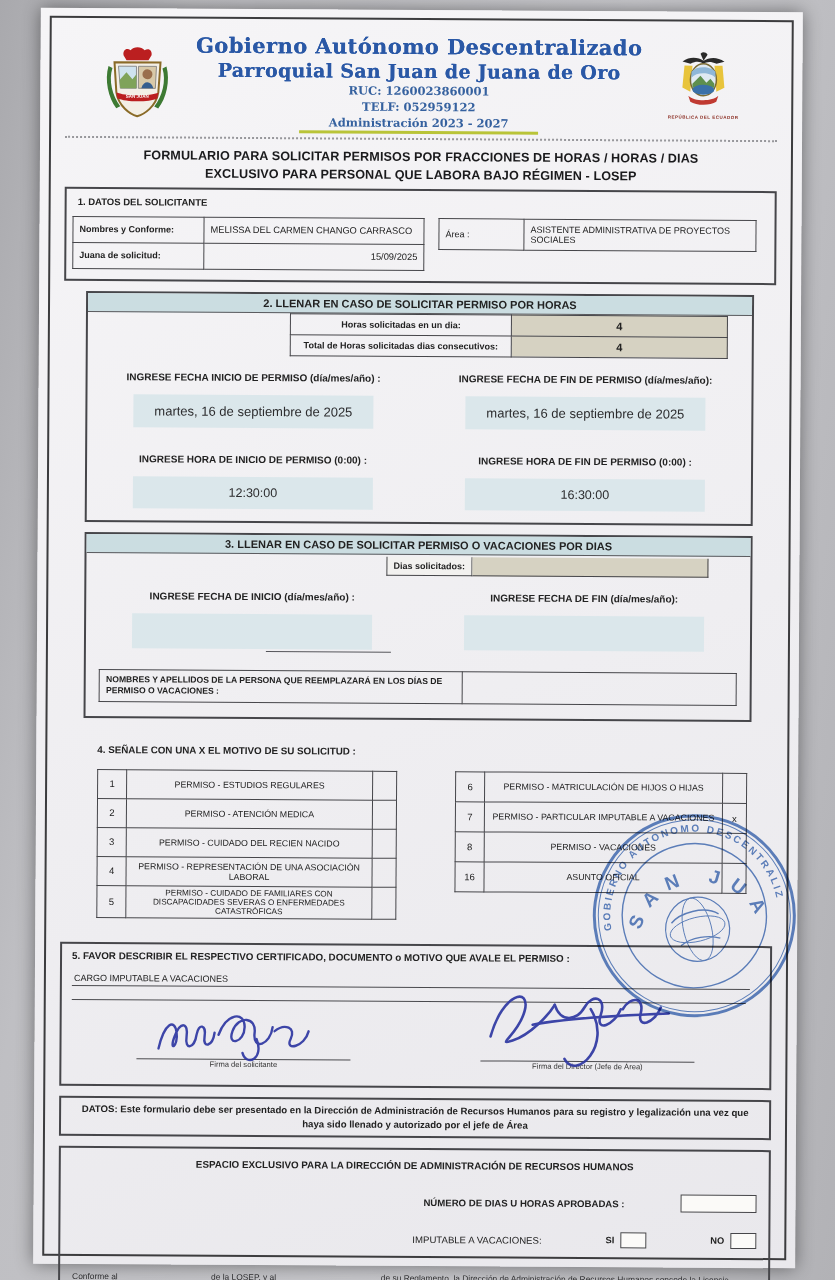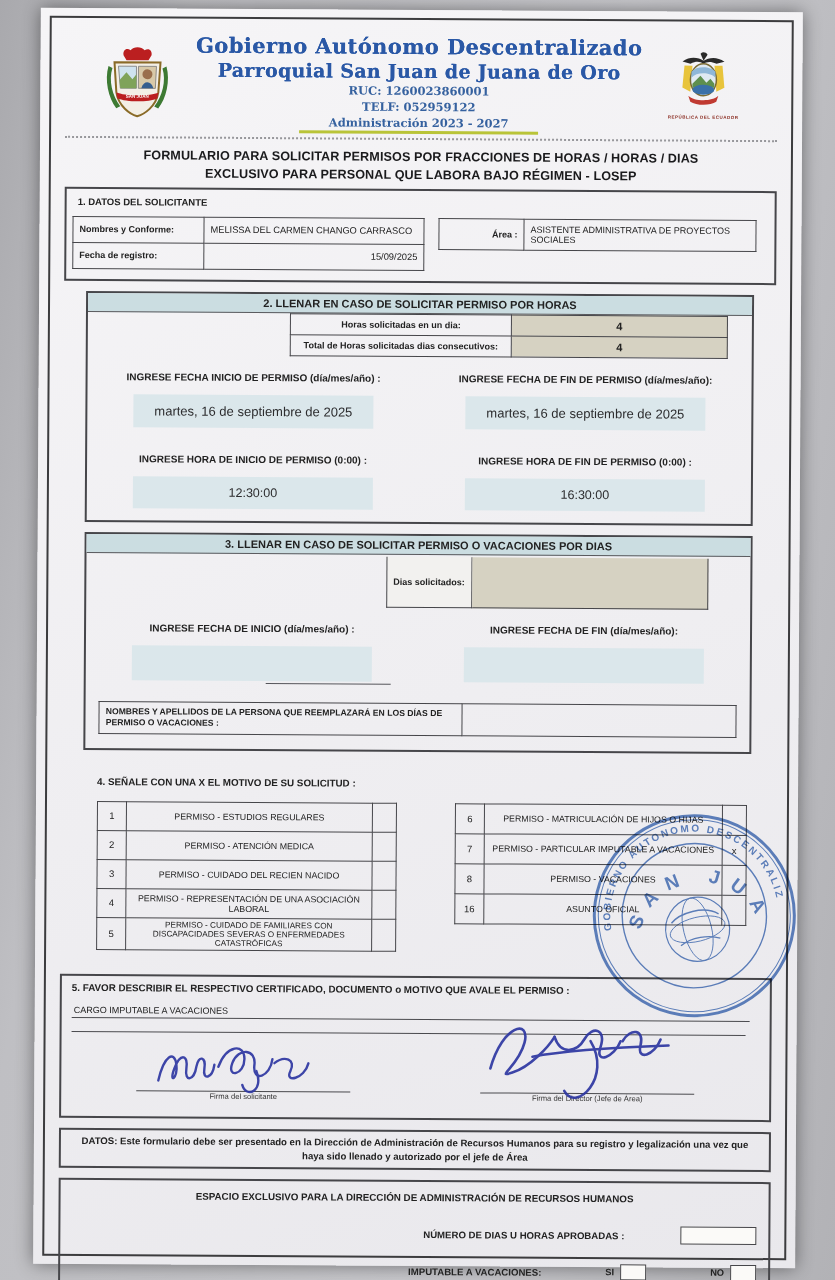--- a/index.html
+++ b/index.html
@@ -39,39 +39,39 @@
 
   
   .sec1{margin-top:4px;padding:4px 6px 10px;}
   .sec1-body{display:flex;margin-top:8px;}
   .t-datos{width:352px;}
   .t-datos td{font-size:9px;padding:5px 6px;height:15px;}
   .t-datos .lab{width:118px;font-weight:bold;}
   .t-datos .val{font-size:9.3px;}
   .t-area{width:318px;margin-left:14px;align-self:flex-start;}
   .t-area td{font-size:9px;padding:5px 6px;height:15px;}
-  .t-area .lab{width:72px;font-weight:bold;text-align:right;}
+  .t-area .lab{width:72px;font-weight:normal;}
 
   
   .sec2{margin:10px 22px 0;padding-bottom:12px;}
   .t-horas{width:438px;margin-left:202px;}
   .t-horas td{height:18px;}
   .t-horas .lab{font-size:9px;font-weight:bold;text-align:center;width:218px;}
   .t-horas .val{background:#d6d2c2;text-align:center;font-size:11px;font-weight:bold;}
   .two-col{display:flex;}
   .two-col>div{flex:1;text-align:center;}
   .fld-label{font-weight:bold;font-size:10px;margin-top:16px;}
   .fld-value{background:#dbe7eb;margin:12px auto 0;width:72%;padding:9px 0;font-size:13px;color:#2c2c2e;}
   .fld-value.time{font-size:12.5px;}
   .fld-value.empty{height:17px;}
 
   
   .sec3{margin:10px 22px 0;padding-bottom:14px;}
   .dias-row{display:flex;margin-left:300px;margin-top:2px;}
-  .dias-lab{border:1.6px solid #46464a;border-top:none;font-size:9px;font-weight:bold;padding:20px 6px;background:#f2f1ef;}
+  .dias-lab{border:1.6px solid #46464a;border-top:none;font-size:9px;font-weight:bold;padding:4px 6px;background:#f2f1ef;}
   .dias-val{border:1.6px solid #46464a;border-top:none;border-left:none;background:#d6d2c2;width:235px;}
   .short-line{border-bottom:1.5px solid #55555a;width:125px;margin:2px 0 0 180px;}
   .t-reemplazo{width:96%;margin:18px auto 0;}
   .t-reemplazo .lab{font-size:8.6px;font-weight:bold;padding:4px 6px;width:57%;line-height:1.35;}
   .t-reemplazo .val{font-size:9px;}
 
   
   .sec4{margin:26px 10px 0;}
   .sec4-title{font-weight:bold;font-size:9.8px;margin-left:26px;}
   .sec4-body{display:flex;margin-top:14px;}
@@ -98,21 +98,21 @@
   
   .nota{margin-top:10px;border:2px solid #46464a;padding:4px 10px;font-size:9.6px;font-weight:bold;text-align:center;line-height:1.5;}
 
   
   .rrhh{margin-top:10px;padding:10px 12px 8px;position:relative;}
   .rrhh-head{text-align:center;font-weight:bold;font-size:9.8px;}
   .appr-row{display:flex;justify-content:flex-end;align-items:center;margin-top:22px;}
   .appr-row .lbl{font-weight:bold;font-size:9.6px;}
   .appr-box{width:74px;height:16px;border:1.6px solid #46464a;background:#fbfaf8;margin-left:56px;}
   .imp-row{display:flex;justify-content:flex-end;align-items:center;margin-top:20px;gap:0;}
-  .imp-row .lbl{font-weight:bold;font-size:9.6px;}
+  .imp-row .lbl{font-weight:normal;font-size:9.6px;}
   .si-lab,.no-lab{font-weight:bold;font-size:9.3px;margin-left:64px;}
   .chk-box{width:24px;height:14px;border:1.6px solid #46464a;background:#fbfaf8;margin-left:6px;}
   .conforme{display:flex;margin-top:26px;font-size:8.4px;color:#2c2c2e;}
   .conforme .c1{margin-right:66px;}
   .conforme .c2{margin-right:78px;}
 
   
   .stamp{position:absolute;top:786px;right:-16px;width:216px;height:216px;opacity:.82;transform:rotate(-14deg);pointer-events:none;mix-blend-mode:multiply;z-index:5;}
 
   .ink{stroke:#2e37a2;fill:none;stroke-linecap:round;stroke-linejoin:round;}
@@ -171,21 +171,21 @@
     <div class="box sec1">
       <div class="sec-head">1. DATOS DEL SOLICITANTE</div>
       <div class="sec1-body">
         <table class="t-datos">
           <tbody>
               <tr>
             <td class="lab">Nombres y Conforme:</td>
             <td class="val">MELISSA DEL CARMEN CHANGO CARRASCO</td>
           </tr>
           <tr>
-            <td class="lab">Fecha de registro:</td>
+            <td class="lab">Juana de solicitud:</td>
             <td class="val" style="text-align:right;">15/09/2025</td>
           </tr>
         </tbody>
           </table>
         <table class="t-area">
           <tbody>
               <tr>
             <td class="lab">Área :</td>
             <td class="val">ASISTENTE ADMINISTRATIVA DE PROYECTOS SOCIALES</td>
           </tr>

